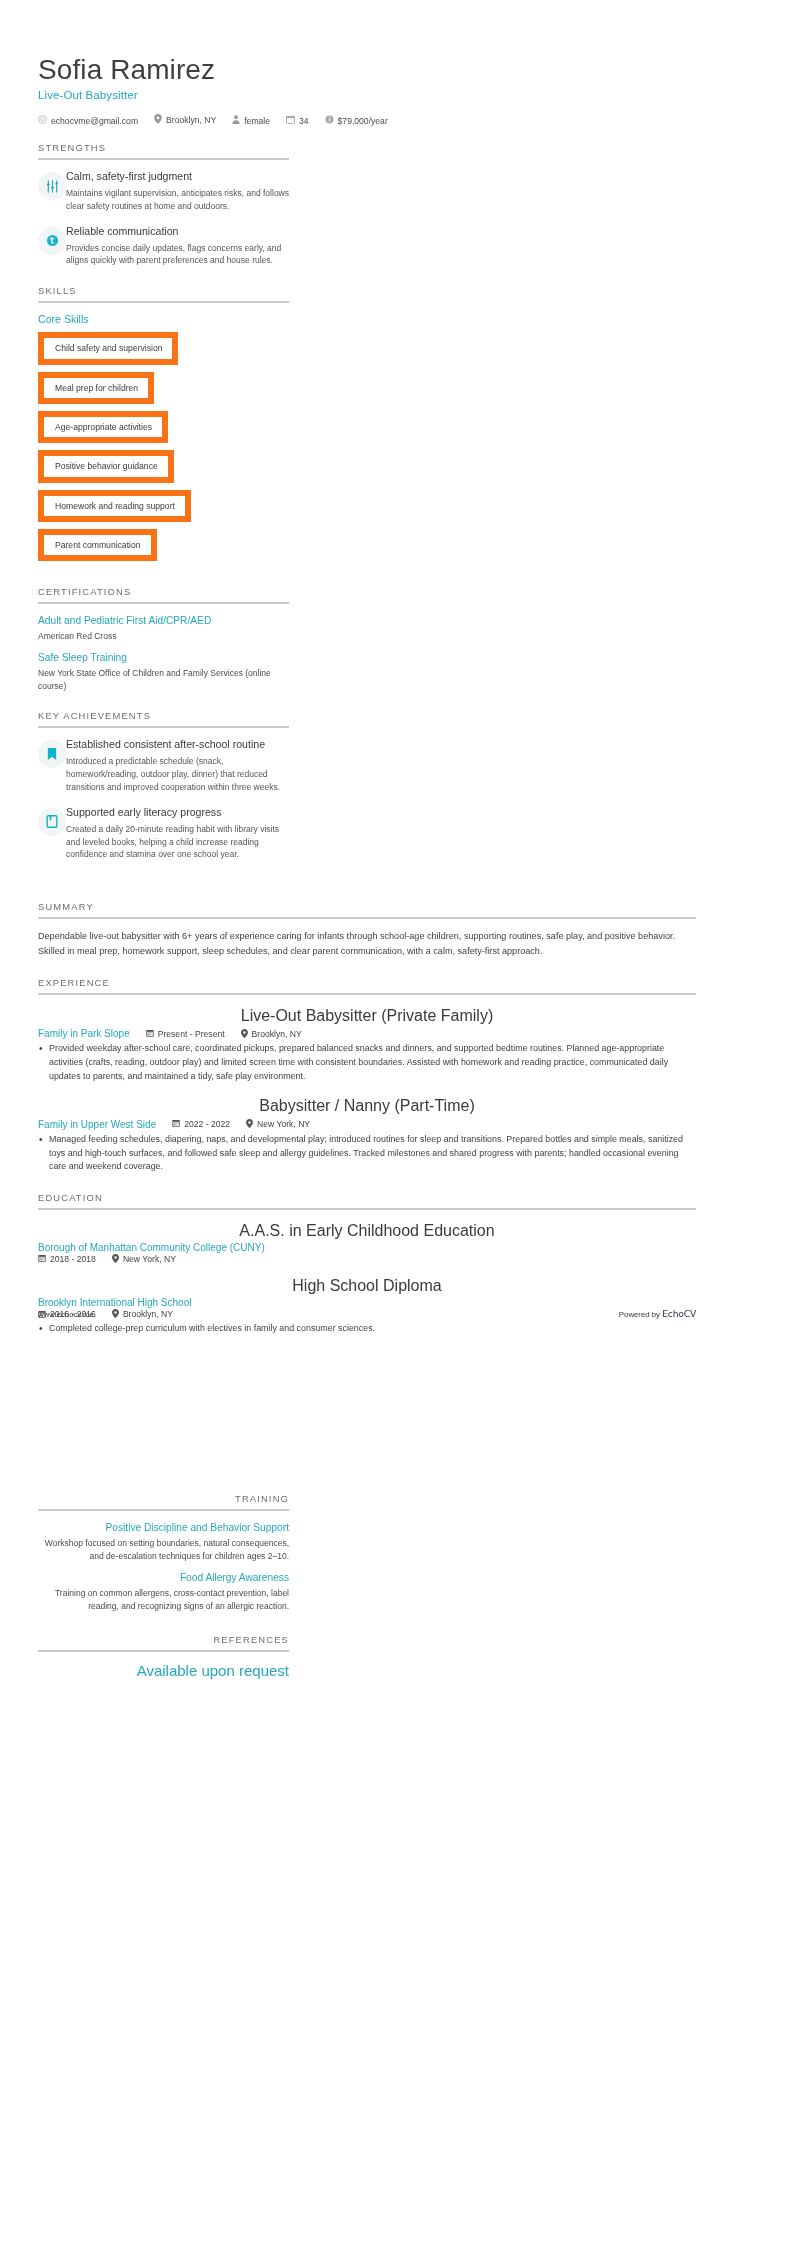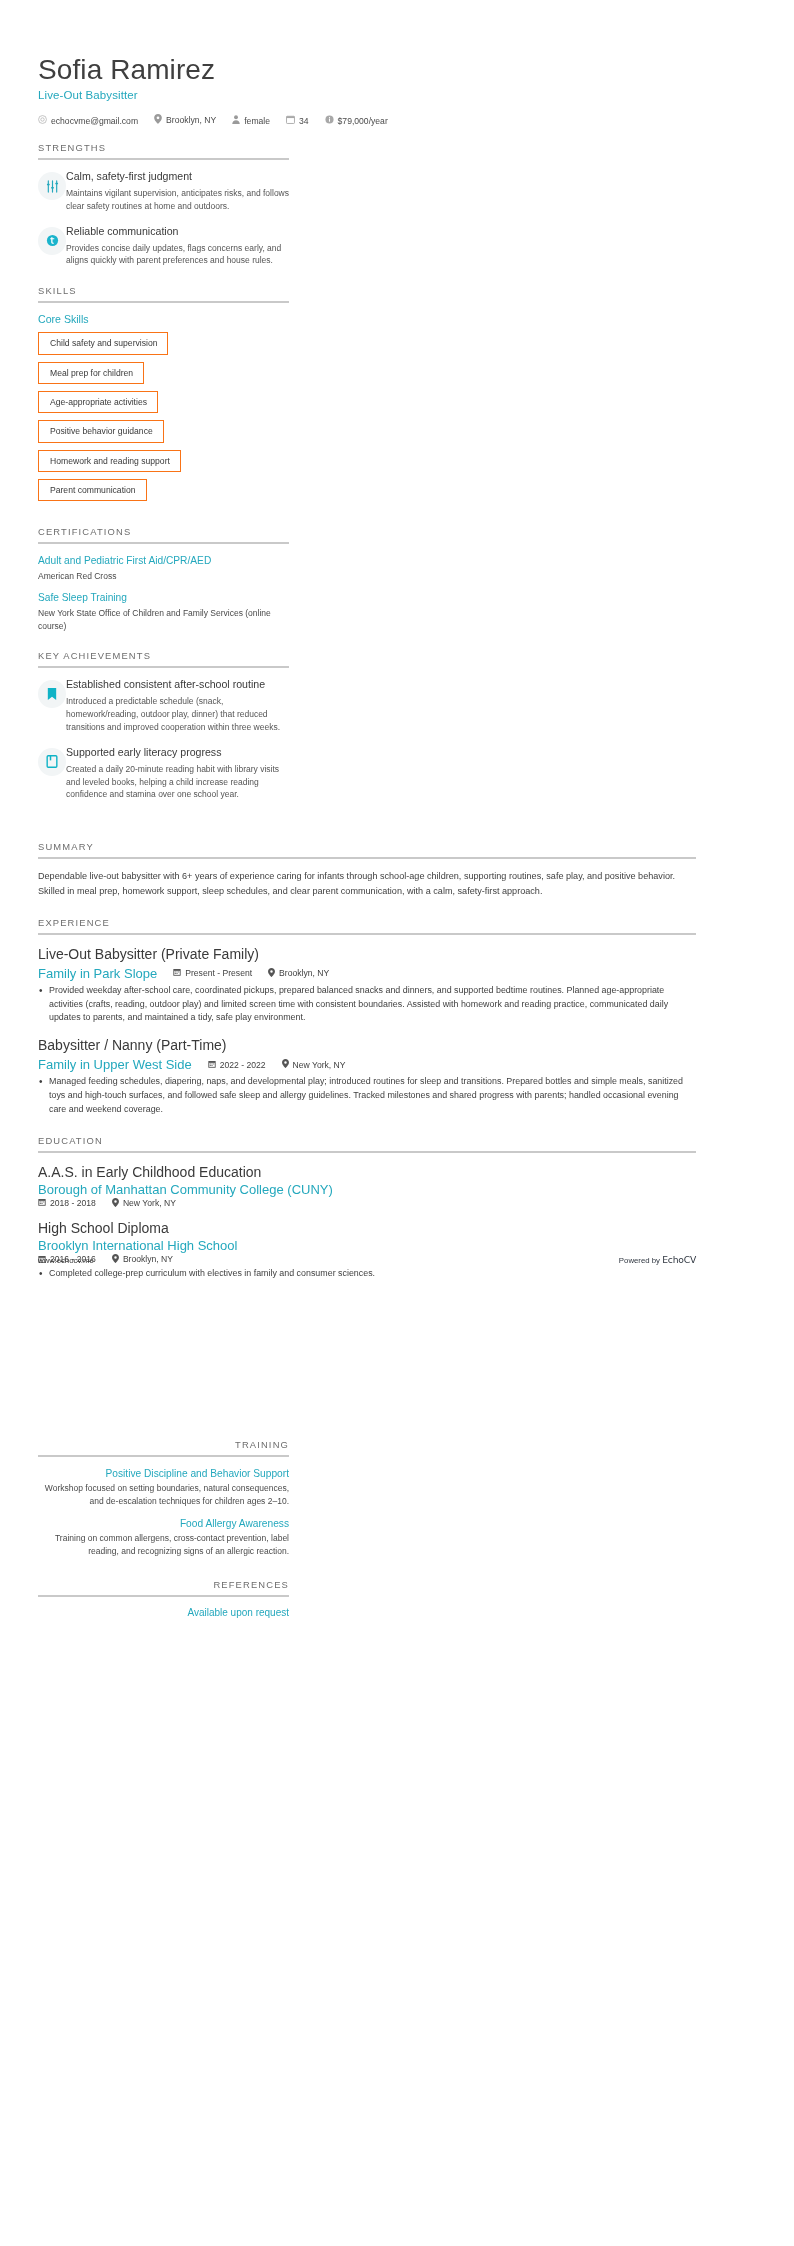--- a/index.html
+++ b/index.html
@@ -117,21 +117,21 @@
   }
 
   
   .skill-group-title {
     font-size: 10.6px;
     color: #24a8bd;
     margin-bottom: 7px;
   }
   .chip {
     display: inline-block;
-    border: 1px solid #f97316;
+    border: 6px solid #f97316;
     padding: 5px 10px 5px 11px;
     font-size: 8.6px;
     color: #3a3a3a;
     margin-bottom: 7px;
     line-height: 1.2;
   }
   .chip-row { display: block; }
 
   
   .cert-item { margin-bottom: 9px; }
@@ -150,34 +150,35 @@
   
   .summary-text {
     font-size: 9.1px;
     line-height: 1.62;
     color: #3f3f3f;
   }
 
   
   .entry { margin-bottom: 11px; }
   .entry-title {
-    font-size: 14px;
+    font-size: 16px;
     color: #3a3a3a;
     line-height: 1.35;
+    text-align: center;
   }
   .entry-meta {
     display: flex;
     align-items: center;
     flex-wrap: wrap;
     margin: 2px 0 3px 0;
     font-size: 9px;
   }
   .entry-org {
     color: #24a8bd;
-    font-size: 13px;
+    font-size: 10px;
     margin-right: 16px;
   }
   .meta-chunk {
     display: flex;
     align-items: center;
     gap: 4px;
     margin-right: 16px;
     color: #3f3f3f;
     font-size: 8.6px;
     white-space: nowrap;
@@ -202,21 +203,21 @@
     content: "\2022";
     position: absolute;
     left: 1px;
     top: -1px;
     font-size: 10px;
     color: #3f3f3f;
   }
 
   
   .ref-link {
-    font-size: 10px;
+    font-size: 15px;
     color: #24a8bd;
   }
 
   
   .footer {
     position: absolute;
     left: 38px;
     right: 38px;
     bottom: 34px;
     display: flex;

